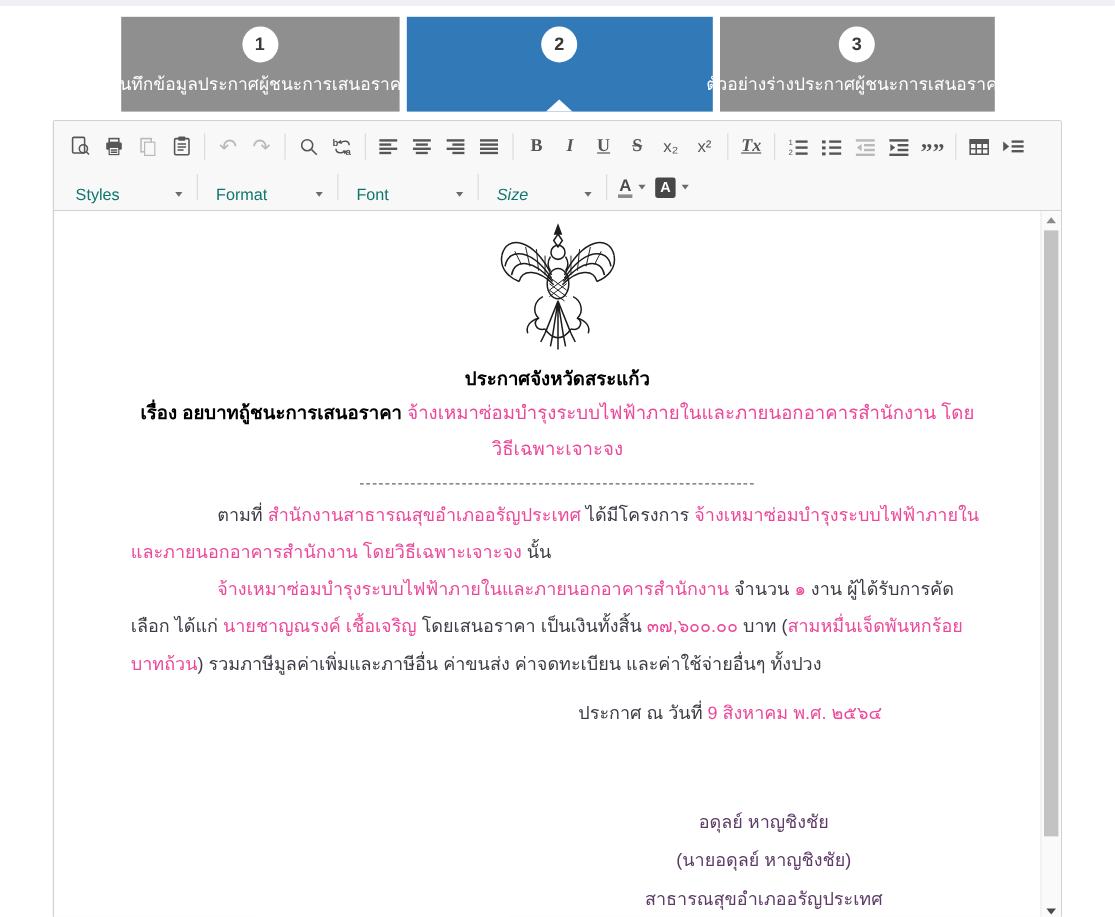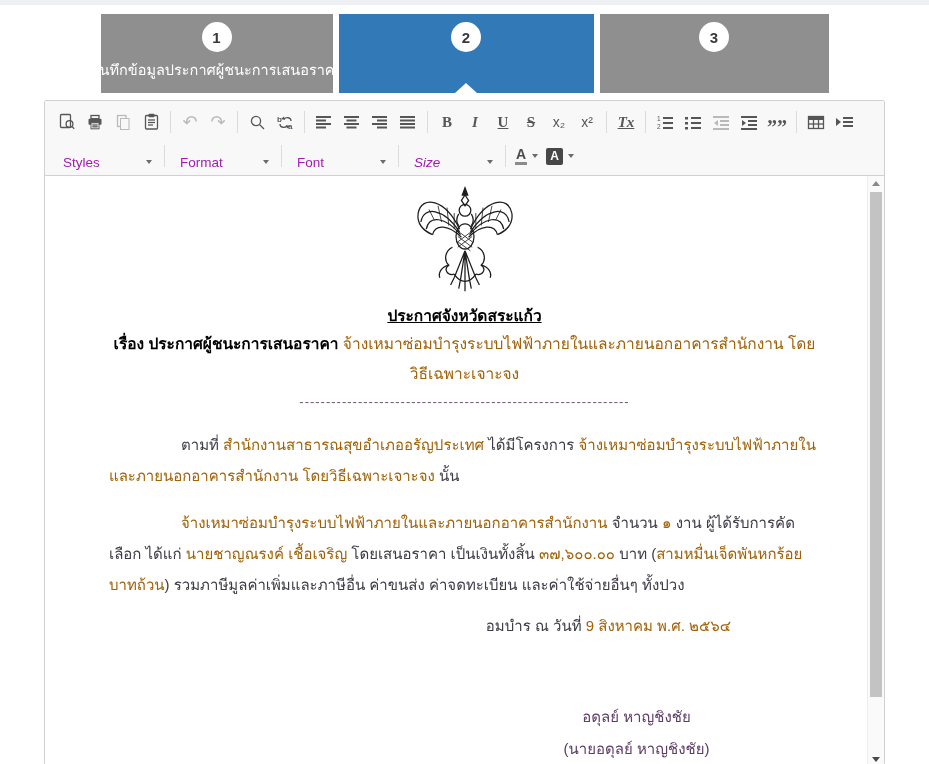--- a/index.html
+++ b/index.html
@@ -29,43 +29,43 @@
     border-radius:2px; cursor:pointer; color:#565656; font-size:14px; padding:0 3px; }
   .tb-btn.disabled { opacity:.38; cursor:default; }
   .tb-sep { width:1px; height:22px; background:#dcdcdc; margin:0 5px; }
   .glyph-serif { font-family:"Liberation Serif", serif; font-weight:bold; font-size:15px; }
   .g-italic { font-style:italic; }
   .g-under { text-decoration:underline; }
   .g-strike { text-decoration:line-through; }
   .g-arrow { font-size:18px; line-height:1; }
   .g-quote { font-family:"Liberation Serif", serif; font-weight:bold; font-size:20px; line-height:0.4; padding-top:9px; }
   .combo { display:flex; align-items:center; justify-content:space-between; width:106px;
-    height:26px; padding:0 7px 0 10px; color:#a21caf; font-size:13.5px; cursor:pointer;margin-top:12px; }
+    height:26px; padding:0 7px 0 10px; color:#0f766e; font-size:13.5px; cursor:pointer;margin-top:12px; }
   .combo.small { width:96px;font-style:italic; }
   .caret { width:0; height:0; border-left:3.5px solid transparent; border-right:3.5px solid transparent;
     border-top:4px solid #6b6b6b; margin-left:5px; }
   .color-btn { display:flex; align-items:center; padding:0 4px; height:26px; cursor:pointer; }
   .tc-a { font-weight:bold; font-size:14px; color:#4a4a4a; border-bottom:3px solid #8c8c8c; line-height:1.1; padding:0 1px; }
   .bc-a { font-weight:bold; font-size:12px; color:#fff; background:#474747; border-radius:2px;
     width:17px; height:17px; display:flex; align-items:center; justify-content:center; }
 
   
   .content { position:relative; height:591px; background:#fff; overflow:hidden; }
   .doc { height:100%; padding:6px 64px 0 64px; overflow:hidden;
     color:#3f3b46; font-size:15px; }
   .emblem-wrap { text-align:center; margin-top:2px; }
   .center { text-align:center; }
-  .doc-title { font-weight:bold; color:#000; font-size:15.5px; line-height:26px; margin-top:4px;text-decoration:underline; }
+  .doc-title { font-weight:bold; color:#000; font-size:15.5px; line-height:26px; margin-top:4px; }
   .doc-subject { line-height:30px; font-size:15.5px; }
   .doc-subject .static { font-weight:bold; color:#000; }
-  .var { color:#a16207; }
+  .var { color:#ec4899; }
   .divider { text-align:center; color:#6b5c6b; font-size:13px; letter-spacing:1px;
     white-space:nowrap; overflow:hidden; line-height:22px; margin-top:2px; }
-  .para { line-height:31px; text-indent:72px; margin-top:16px; text-align:left; }
-  .para2 { margin-top:16px; }
+  .para { line-height:31px; text-indent:72px; margin-top:0; text-align:left; }
+  .para2 { margin-top:0; }
   .date-line { margin-top:10px; text-align:center; position:relative; left:144px; line-height:31px; }
   .sig-block { margin-top:60px; text-align:center; position:relative; left:172px; line-height:32px; }
   .sig-block div { color:#5d3b66; }
 
   
   .scrollbar { position:absolute; top:0; right:0; width:17px; height:100%;
     background:#fafafa; border-left:1px solid #ececec; }
   .sb-up { height:15px; display:flex; align-items:center; justify-content:center; cursor:pointer; }
   .sb-up::after { content:""; border-left:4px solid transparent; border-right:4px solid transparent;
     border-bottom:5px solid #8a8a8a; }
@@ -87,20 +87,21 @@
 <div class="steps">
   <div class="step-tab w1">
     <div class="step-num">1</div>
     <div class="step-label">บันทึกข้อมูลประกาศผู้ชนะการเสนอราคา</div>
   </div>
   <div class="step-tab w2 active">
     <div class="step-num">2</div>
   </div>
   <div class="step-tab w3">
     <div class="step-num">3</div>
+    <div class="step-label">ตัวอย่างร่างประกาศผู้ชนะการเสนอราคา</div>
   </div>
 </div>
 
 <div class="editor">
   <div class="toolbar">
 
     <div class="tb-row">
       <div class="tb-btn">
         <svg width="18" height="18">
             <rect class="st" x="2.5" y="1.5" width="10" height="13" rx="1"></rect>
@@ -341,35 +342,35 @@
             <path d="M48 104 L44 112 M55 106 L53 116 M60 108 L60 119 M65 106 L67 116 M72 104 L76 112"></path>
 
             <path d="M42 90 C34 92, 30 98, 32 104 M78 90 C86 92, 90 98, 88 104"></path>
           </g>
         </svg>
       </div>
 
       <div class="doc-title center">ประกาศจังหวัดสระแก้ว</div>
 
       <div class="doc-subject center">
-        <span class="static">เรื่อง ประกาศผู้ชนะการเสนอราคา </span><span class="var">จ้างเหมาซ่อมบำรุงระบบไฟฟ้าภายในและภายนอกอาคารสำนักงาน โดยวิธีเฉพาะเจาะจง</span>
+        <span class="static">เรื่อง อยบาทถู้ชนะการเสนอราคา </span><span class="var">จ้างเหมาซ่อมบำรุงระบบไฟฟ้าภายในและภายนอกอาคารสำนักงาน โดยวิธีเฉพาะเจาะจง</span>
       </div>
 
       <div class="divider">--------------------------------------------------------------</div>
 
       <div class="para">
         <span>ตามที่ </span><span class="var">สำนักงานสาธารณสุขอำเภออรัญประเทศ </span><span>ได้มีโครงการ </span><span class="var">จ้างเหมาซ่อมบำรุงระบบไฟฟ้าภายในและภายนอกอาคารสำนักงาน โดยวิธีเฉพาะเจาะจง</span><span>  นั้น</span>
       </div>
 
       <div class="para para2">
         <span class="var">จ้างเหมาซ่อมบำรุงระบบไฟฟ้าภายในและภายนอกอาคารสำนักงาน</span><span> จำนวน </span><span class="var">๑</span><span> งาน ผู้ได้รับการคัดเลือก ได้แก่ </span><span class="var">นายชาญณรงค์ เชื้อเจริญ</span><span> โดยเสนอราคา เป็นเงินทั้งสิ้น </span><span class="var">๓๗,๖๐๐.๐๐</span><span> บาท (</span><span class="var">สามหมื่นเจ็ดพันหกร้อยบาทถ้วน</span><span>) รวมภาษีมูลค่าเพิ่มและภาษีอื่น ค่าขนส่ง ค่าจดทะเบียน และค่าใช้จ่ายอื่นๆ ทั้งปวง</span>
       </div>
 
       <div class="date-line">
-        <span>อมบำร ณ วันที่  </span><span class="var">9 สิงหาคม พ.ศ. ๒๕๖๔</span>
+        <span>ประกาศ ณ วันที่  </span><span class="var">9 สิงหาคม พ.ศ. ๒๕๖๔</span>
       </div>
 
       <div class="sig-block">
         <div>อดุลย์ หาญชิงชัย</div>
         <div>(นายอดุลย์ หาญชิงชัย)</div>
         <div>สาธารณสุขอำเภออรัญประเทศ</div>
       </div>
     </div>
 
     <div class="scrollbar">

